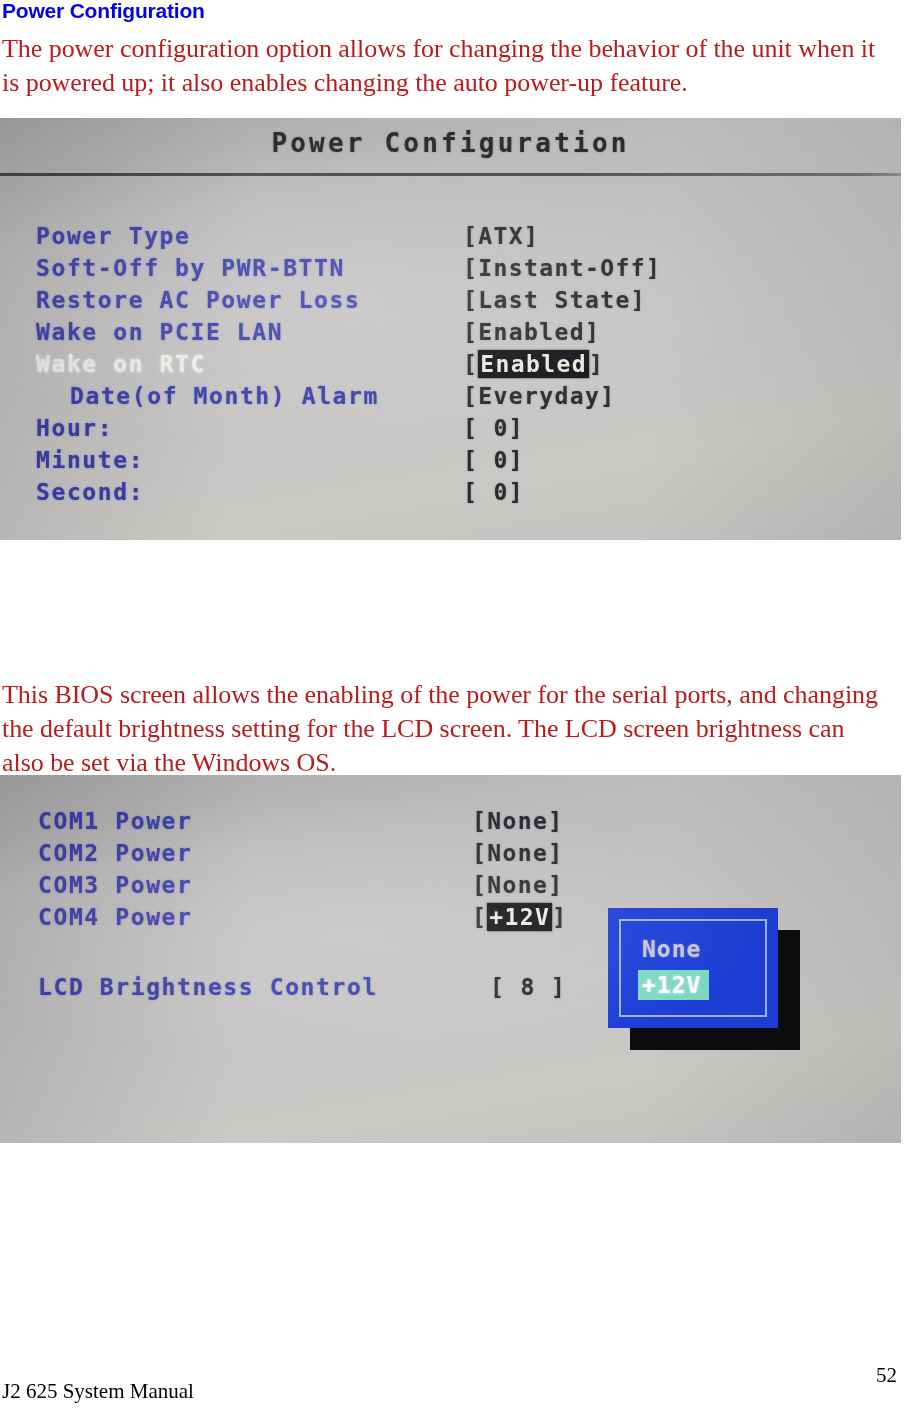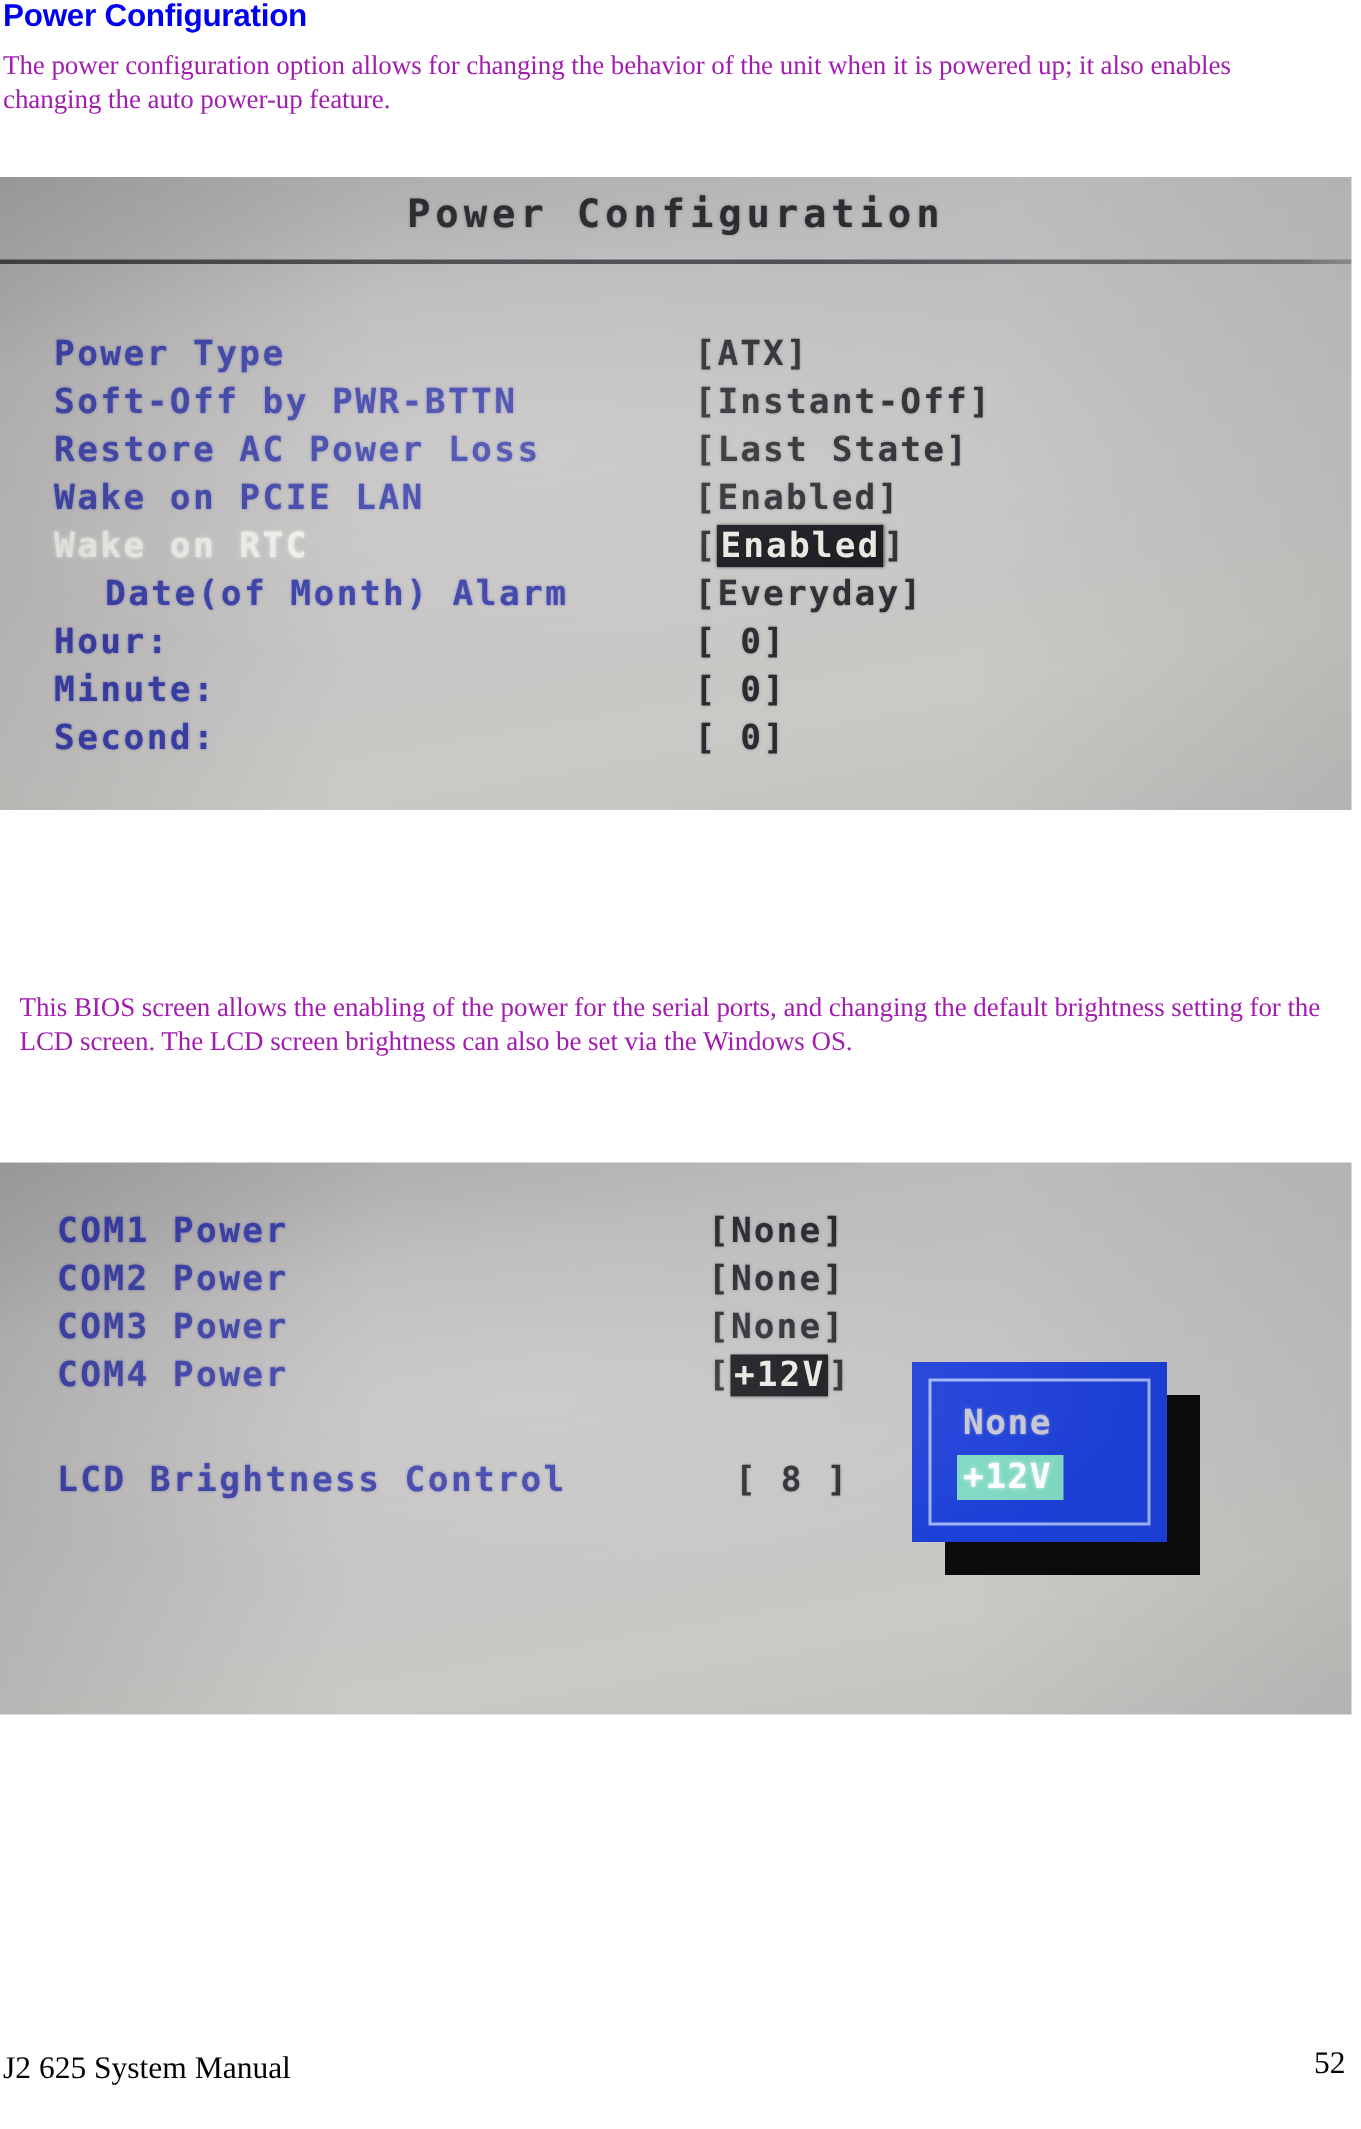--- a/index.html
+++ b/index.html
@@ -29,22 +29,22 @@
     font-weight: bold;
     font-size: 21px;
     color: #0000f0;
     letter-spacing: -0.2px;
     line-height: 1.08;
     margin: 0;
     padding: 0;
   }
   .body-text {
     font-family: "Liberation Serif", "DejaVu Serif", serif;
-    font-size: 18px;
-    color: #a21caf;
+    font-size: 26px;
+    color: #b91c1c;
     line-height: 1.30;
     margin: 0;
     padding: 0;
     letter-spacing: -0.05px;
   }
 
   
   .bios-photo {
     position: absolute;
     left: 0;
@@ -176,21 +176,21 @@
   
   .footer {
     position: absolute;
     left: 0;
     width: 901px;
     font-family: "Liberation Serif", "DejaVu Serif", serif;
     font-size: 21px;
     color: #000000;
     line-height: 1.28;
   }
-  .footer-left { position: absolute; left: 2px; top: 3px; }
+  .footer-left { position: absolute; left: 2px; top: 16px; }
   .footer-right { position: absolute; right: 4px; top: 0; }
 </style>
 </head>
 <body>
 
 <div class="page">
 
   <h2 class="section-heading" style="position:absolute; left:2px; top:0px;">Power Configuration</h2>
 
   <p class="body-text" style="position:absolute; left:2px; top:32px; width:884px;">The power configuration option allows for changing the behavior of the unit when it is powered up; it also enables changing the auto power-up feature.</p>
@@ -234,21 +234,21 @@
           <span class="bios-value" style="left: 463px;"><span>[</span><span> 0</span><span>]</span></span>
         </div>
         <div class="bios-row">
           <span class="bios-label" style="left: 36px;">Second:</span>
           <span class="bios-value" style="left: 463px;"><span>[</span><span> 0</span><span>]</span></span>
         </div>
       </div>
   </div>
 
 
-  <p class="body-text" style="position:absolute; left:2px; top:660px; width:890px;margin-left:11px;">This BIOS screen allows the enabling of the power for the serial ports, and changing the default brightness setting for the LCD screen. The LCD screen brightness can also be set via the Windows OS.</p>
+  <p class="body-text" style="position:absolute; left:2px; top:678px; width:890px;">This BIOS screen allows the enabling of the power for the serial ports, and changing the default brightness setting for the LCD screen. The LCD screen brightness can also be set via the Windows OS.</p>
 
   <div class="bios-photo" style="top:775px; height:368px;">
 
     <div class="bios-rows" id="bios2-rows" style="top:30px;">
         <div class="bios-row">
           <span class="bios-label" style="left: 38px;">COM1 Power</span>
           <span class="bios-value" style="left: 472px;"><span>[</span><span>None</span><span>]</span></span>
         </div>
         <div class="bios-row">
           <span class="bios-label" style="left: 38px;">COM2 Power</span>

